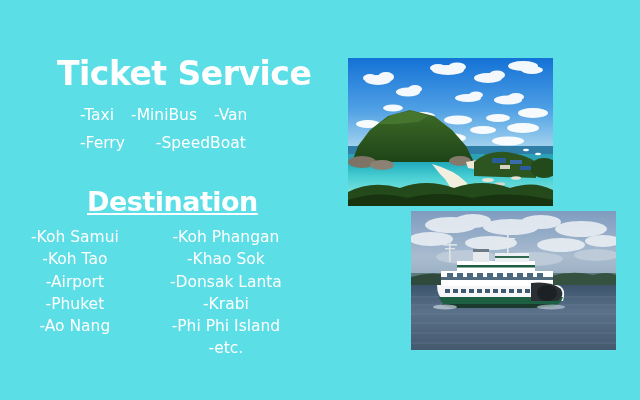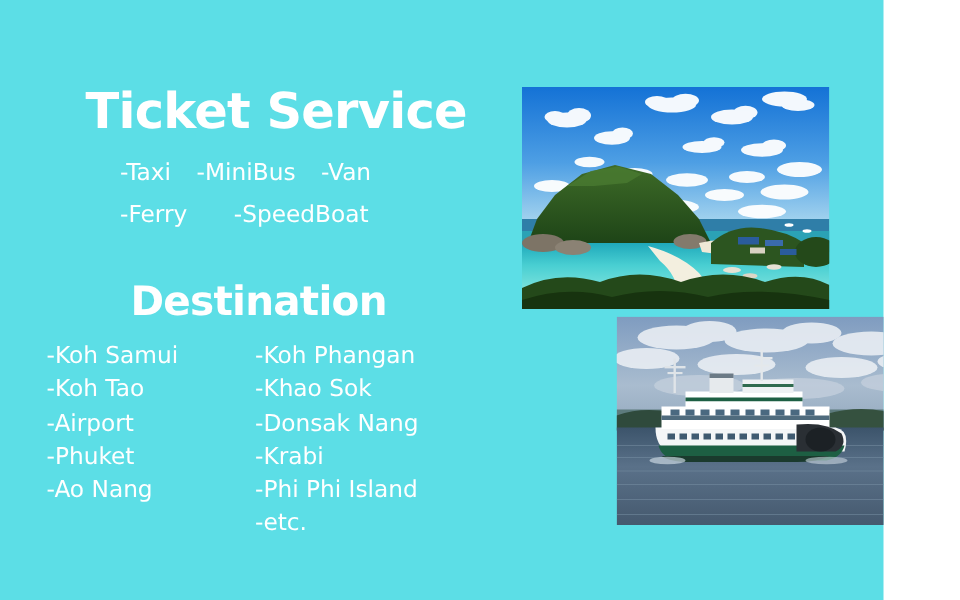--- a/index.html
+++ b/index.html
@@ -2,25 +2,26 @@
 <html><head>
 <meta charset="utf-8">
 <style>
   html, body {
     margin: 0;
     padding: 0;
     background: #ffffff;
   }
   #slide {
     position: relative;
-    width: 589px;
+    width: 640px;
     height: 400px;
     overflow: hidden;
     background: #5cdee6;
     font-family: "DejaVu Sans", sans-serif;
+    text-align: center;
     -webkit-font-smoothing: antialiased;
   }
 
   
   .heading {
     position: absolute;
     color: #ffffff;
     font-weight: bold;
     letter-spacing: -0.5px;
     white-space: nowrap;
@@ -28,20 +29,21 @@
   }
   #title-ticket {
     left: 57px;
     top: 57px;
     font-size: 33px;
   }
   #title-destination {
     left: 87px;
     top: 188px;
     font-size: 27px;
+    text-decoration: underline;
   }
 
   .svc-line {
     position: absolute;
     left: 59px;
     color: #ffffff;
     font-size: 15.5px;
     line-height: 1;
     white-space: nowrap;
     display: flex;
@@ -107,21 +109,21 @@
     <span class="dest-item">-Koh Samui</span>
     <span class="dest-item">-Koh Tao</span>
     <span class="dest-item">-Airport</span>
     <span class="dest-item">-Phuket</span>
     <span class="dest-item">-Ao Nang</span>
   </div>
 
   <div class="dest-col" id="dest-col-right">
     <span class="dest-item">-Koh Phangan</span>
     <span class="dest-item">-Khao Sok</span>
-    <span class="dest-item">-Donsak Nang</span>
+    <span class="dest-item">-Donsak Lanta</span>
     <span class="dest-item">-Krabi</span>
     <span class="dest-item">-Phi Phi Island</span>
     <span class="dest-item">-etc.</span>
   </div>
 
   <div class="photo" id="photo-island">
     <svg viewBox="0 0 205 148" preserveAspectRatio="none">
       <defs>
         <linearGradient id="skyGrad" x1="0" y1="0" x2="0" y2="1">
           <stop offset="0%" stop-color="#1472d6"></stop>

